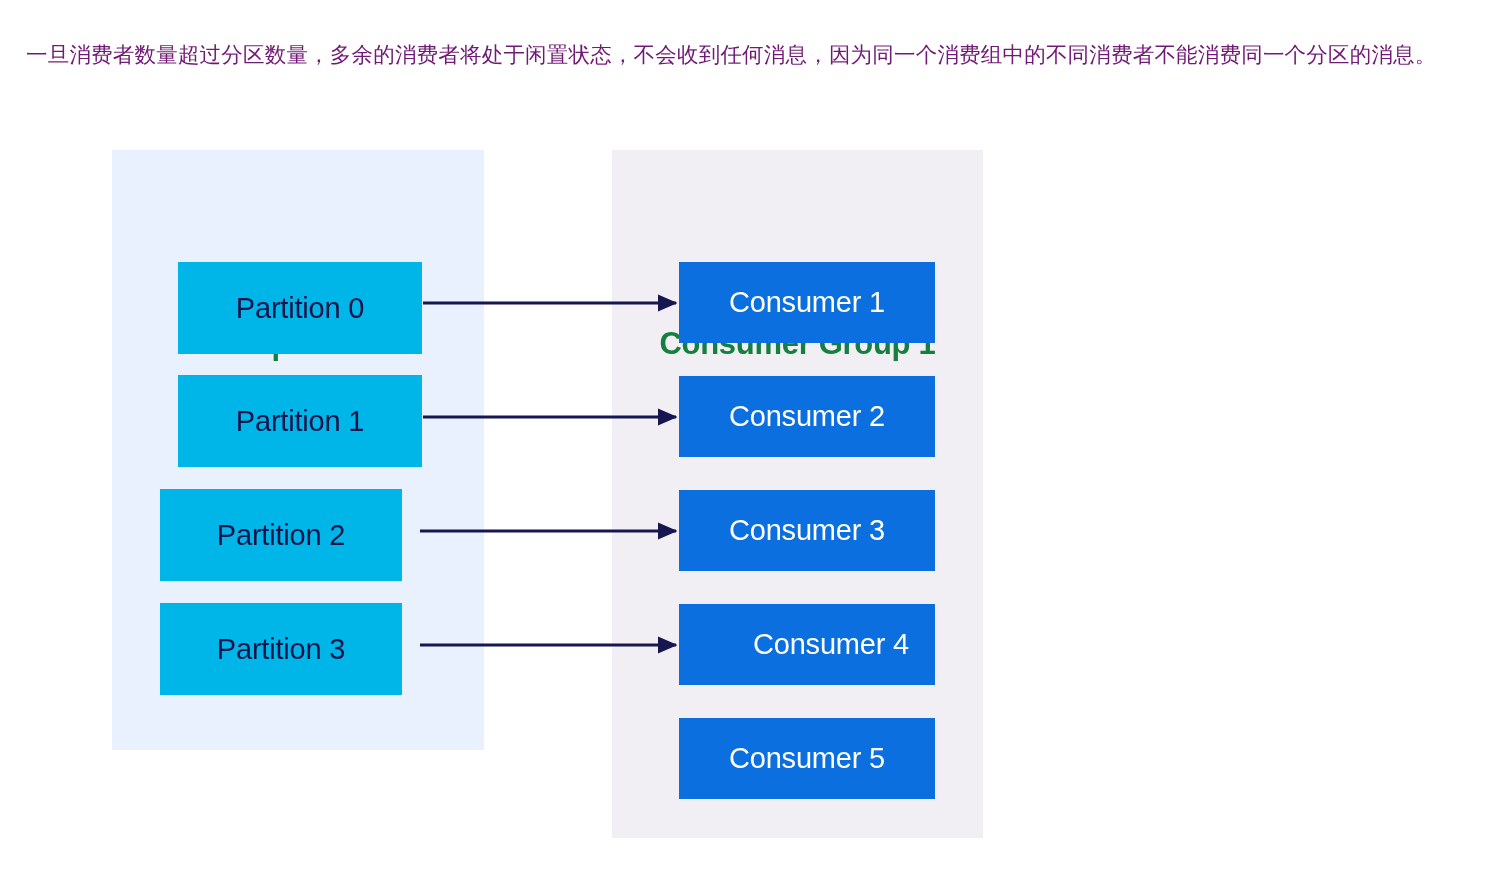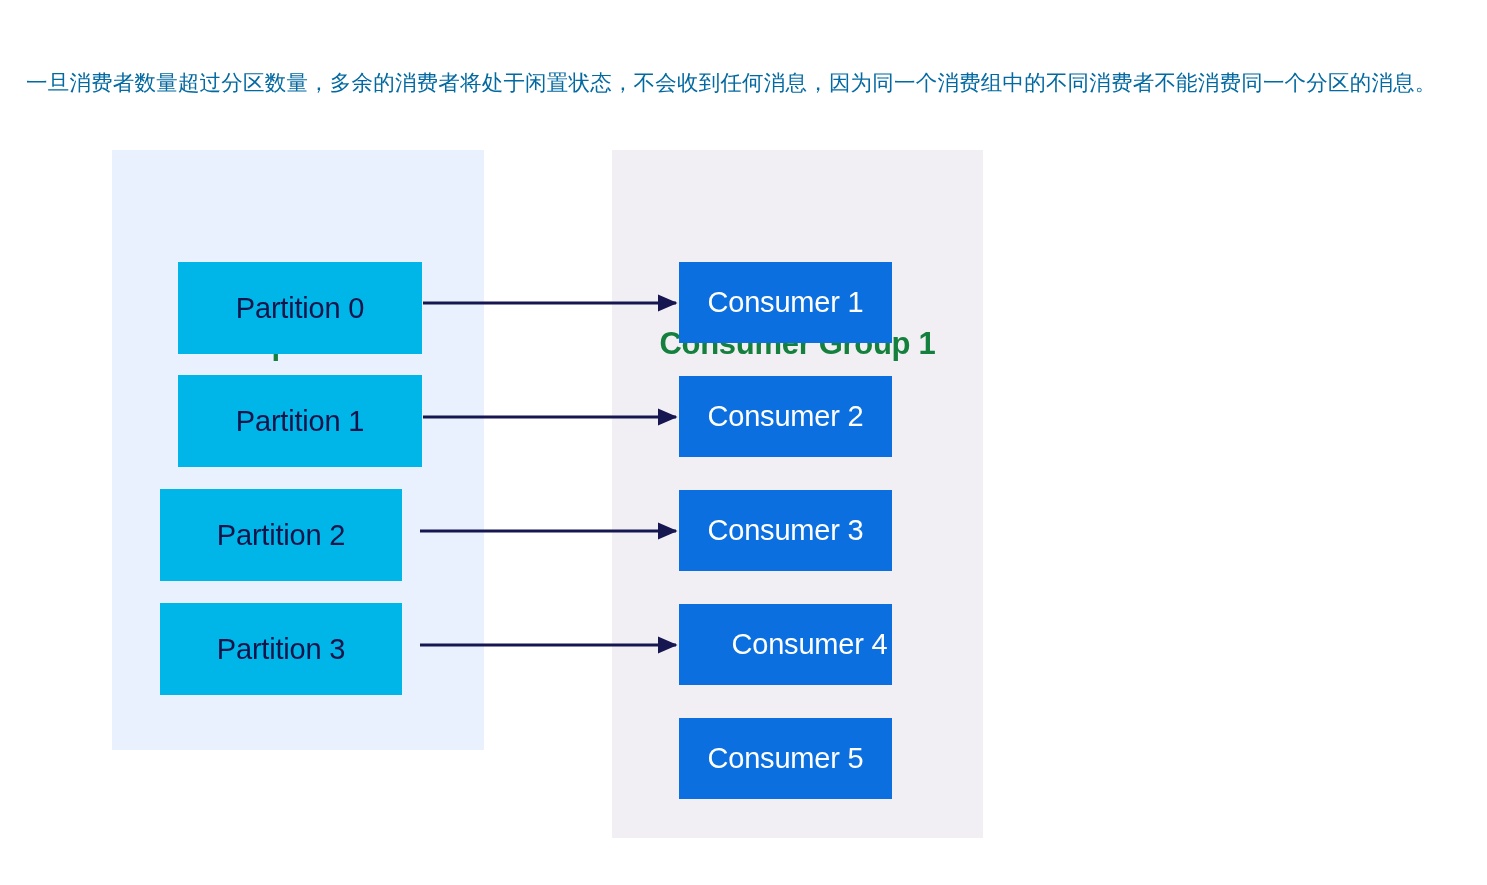--- a/index.html
+++ b/index.html
@@ -12,25 +12,25 @@
     height: 885px;
     position: relative;
     overflow: hidden;
     font-family: "Liberation Sans", "DejaVu Sans", sans-serif;
   }
 
   
   #intro-paragraph {
     position: absolute;
     left: 26px;
-    top: 40px;
+    top: 12px;
     width: 1442px;
     font-size: 21.5px;
     line-height: 43px;
-    color: #0369a1;
+    color: #701a75;
     letter-spacing: 0.2px;
     white-space: normal;
   }
 
   
   #diagram {
     position: absolute;
     left: 0;
     top: 0;
     width: 1487px;
@@ -86,21 +86,21 @@
     height: 92px;
   }
   .partition-node.narrow {
     left: 160px;
     width: 242px;
   }
   .consumer-node {
     background: #0b6fdf;
     color: #ffffff;
     left: 679px;
-    width: 213px;
+    width: 256px;
     height: 81px;
   }
 
   
   .row0 { top: 262px; }
   .row1 { top: 375px; }
   .row2 { top: 489px; }
   .row3 { top: 603px; }
 
   .c-row0 { top: 262px; }

